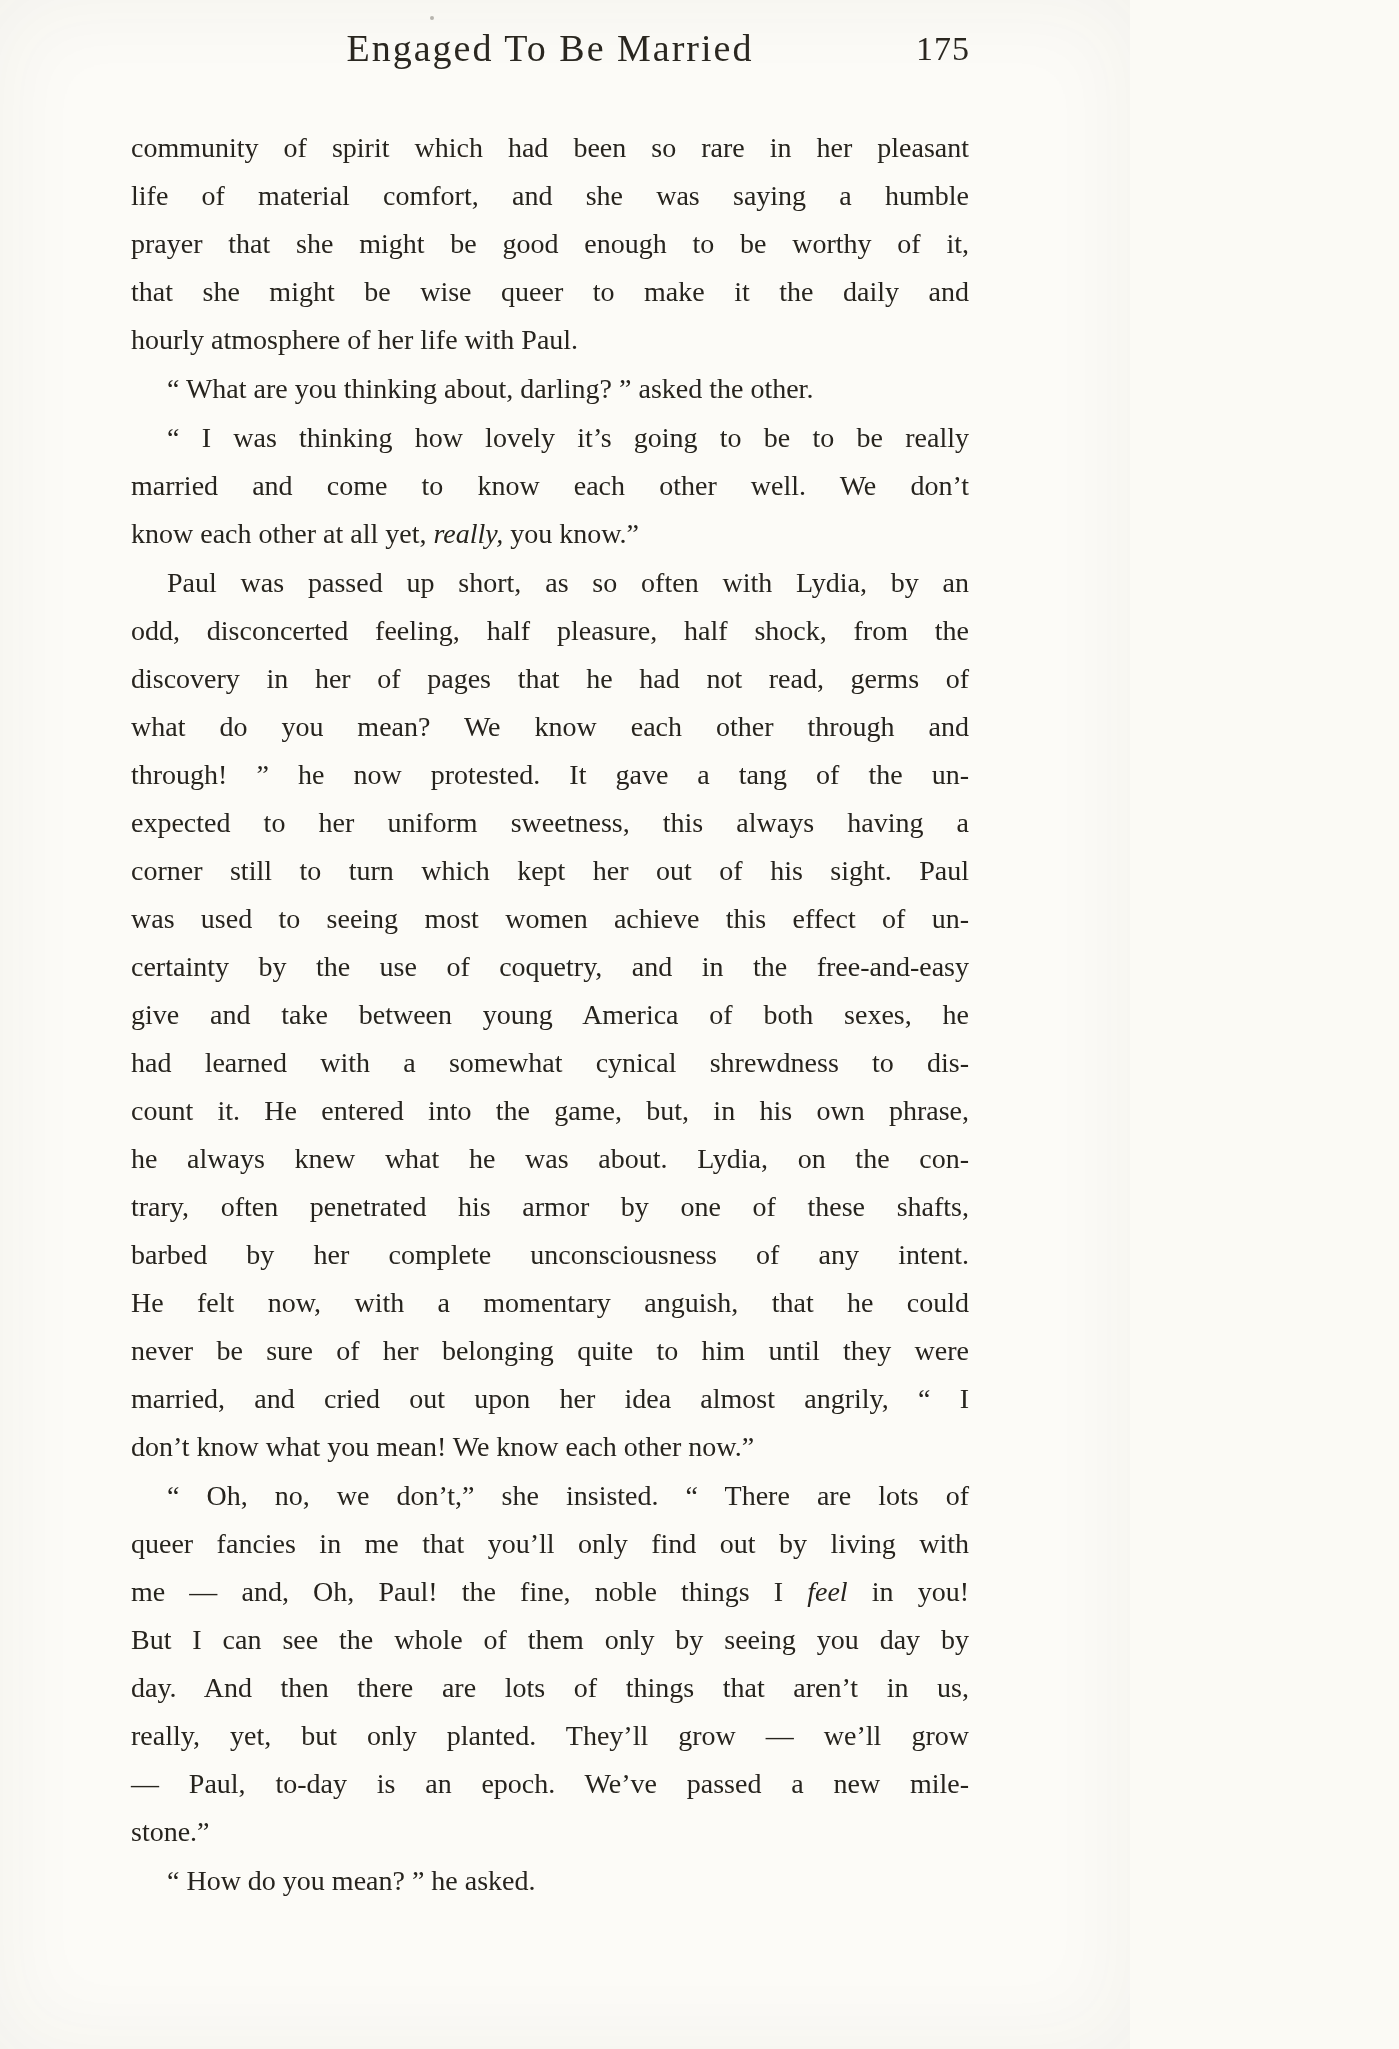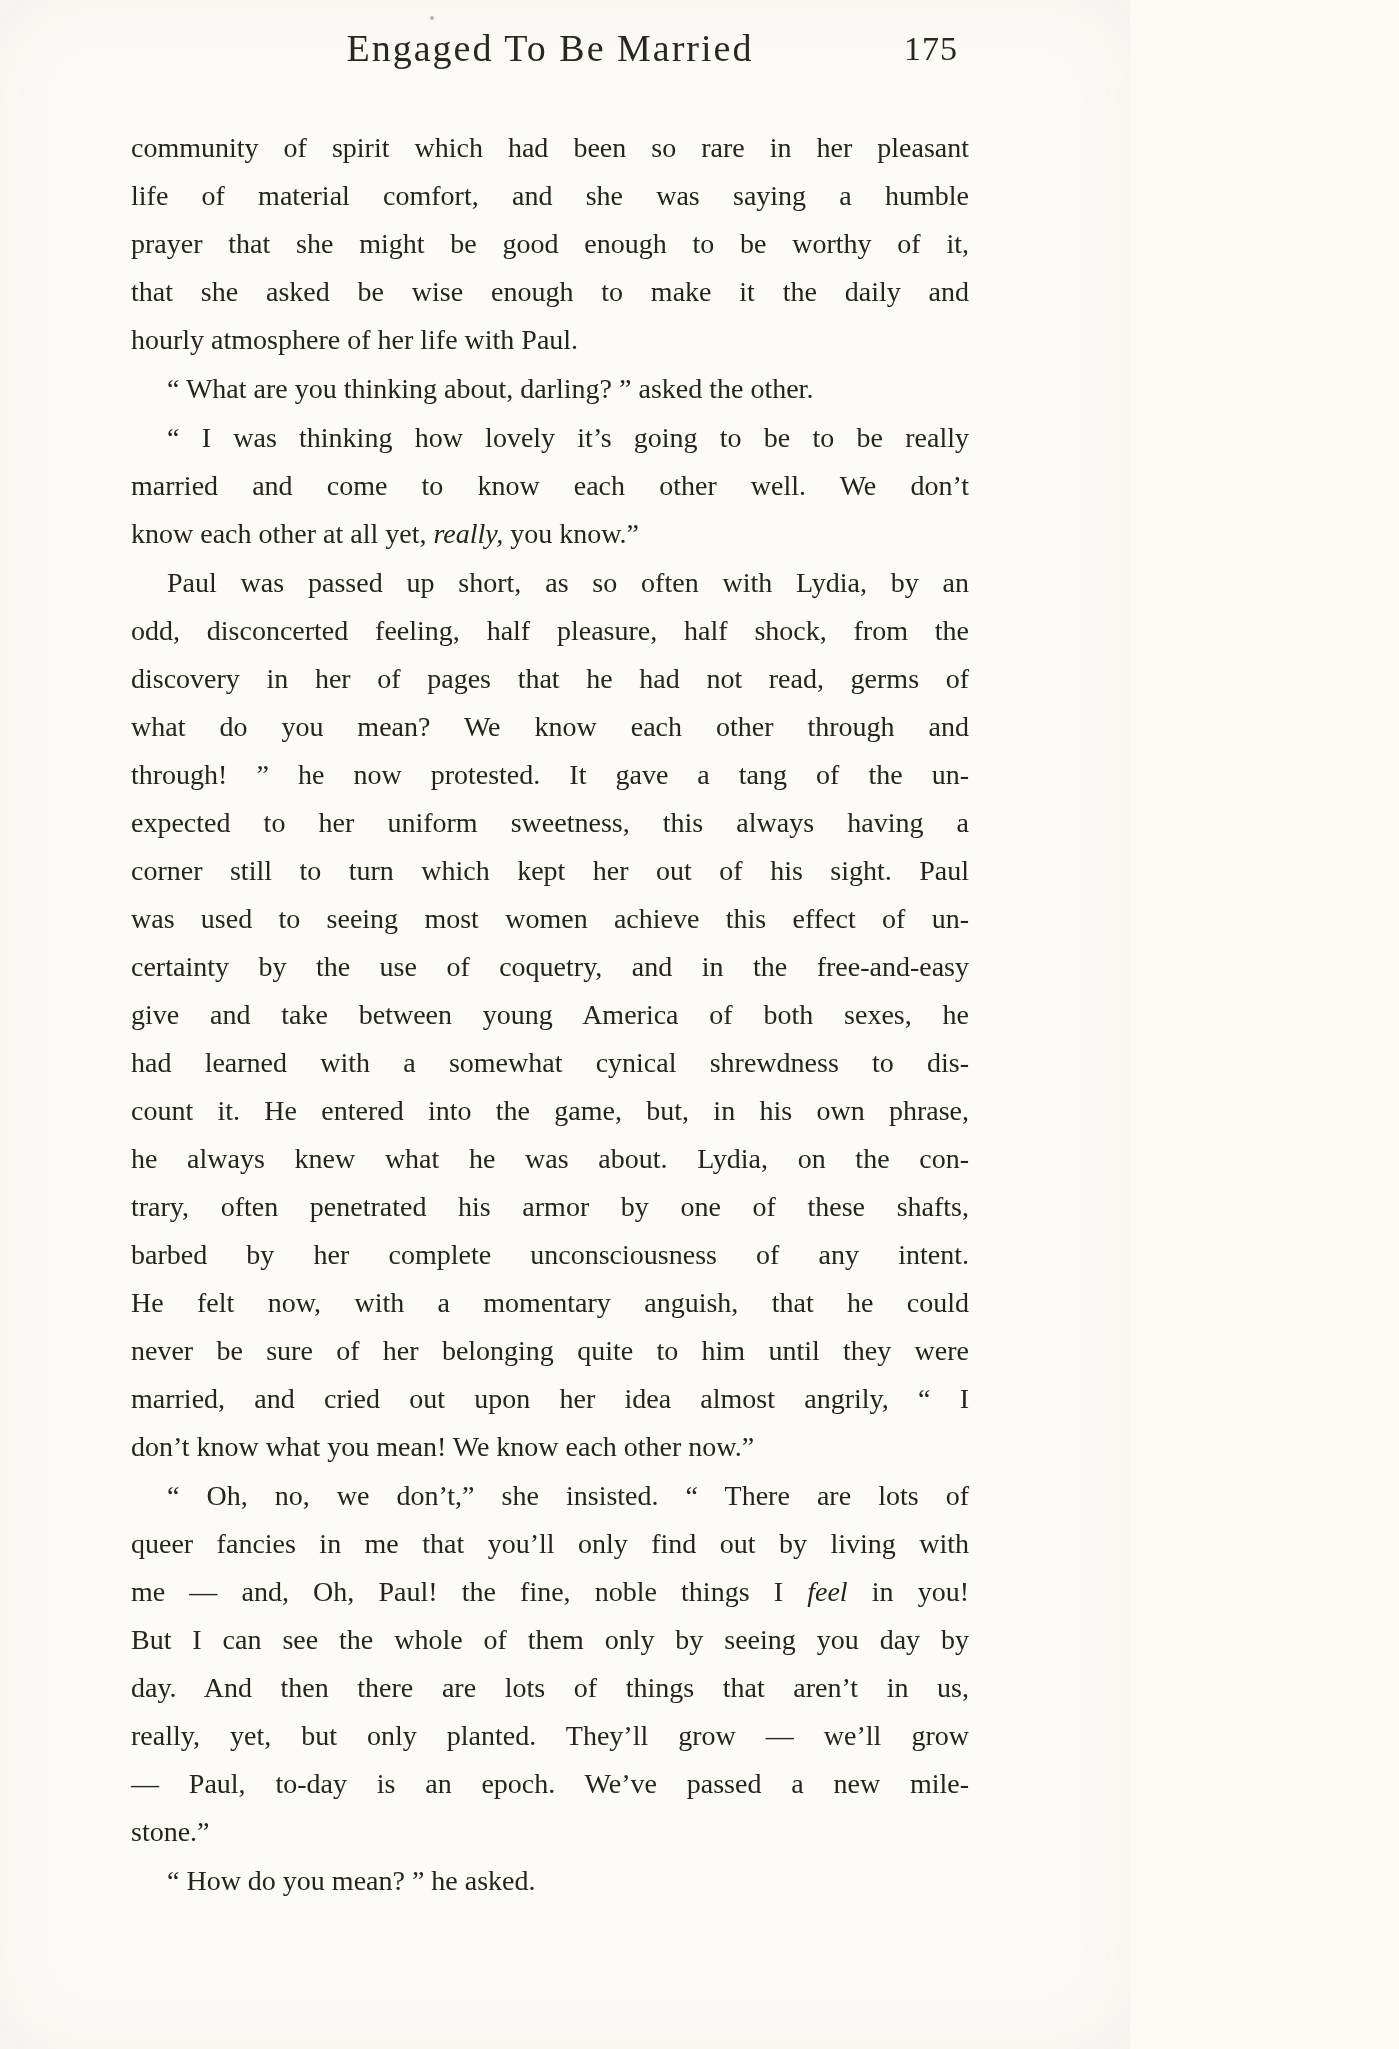--- a/index.html
+++ b/index.html
@@ -31,21 +31,21 @@
     position: absolute;
     left: 0;
     right: 0;
     text-align: center;
     font-size: 38px;
     letter-spacing: 2px;
     color: #2a2720;
   }
   .page-number {
     position: absolute;
-    right: 12px;
+    right: 0;
     top: 4px;
     font-size: 34px;
     letter-spacing: 1px;
     color: #2a2720;
   }
   .body-text {
     margin-top: 36px;
     font-size: 28px;
     line-height: 48px;
   }
@@ -77,21 +77,21 @@
   <div class="text-col">
     <div class="running-head">
       <div class="running-title">Engaged To Be Married</div>
       <div class="page-number">175</div>
     </div>
     <div class="body-text">
         <div class="para">
           <div class="line"><span>community of spirit which had been so rare in her pleasant</span></div>
           <div class="line"><span>life of material comfort, and she was saying a humble</span></div>
           <div class="line"><span>prayer that she might be good enough to be worthy of it,</span></div>
-          <div class="line"><span>that she asked be wise enough to make it the daily and</span></div>
+          <div class="line"><span>that she might be wise queer to make it the daily and</span></div>
           <div class="line last"><span>hourly atmosphere of her life with Paul.</span></div>
         </div>
         <div class="para indent">
           <div class="line last"><span>“ What are you thinking about, darling? ” asked the other.</span></div>
         </div>
         <div class="para indent">
           <div class="line"><span>“ I was thinking how lovely it’s going to be to be really</span></div>
           <div class="line"><span>married and come to know each other well. We don’t</span></div>
           <div class="line last"><span>know each other at all yet, </span><i>really,</i><span> you know.”</span></div>
         </div>

